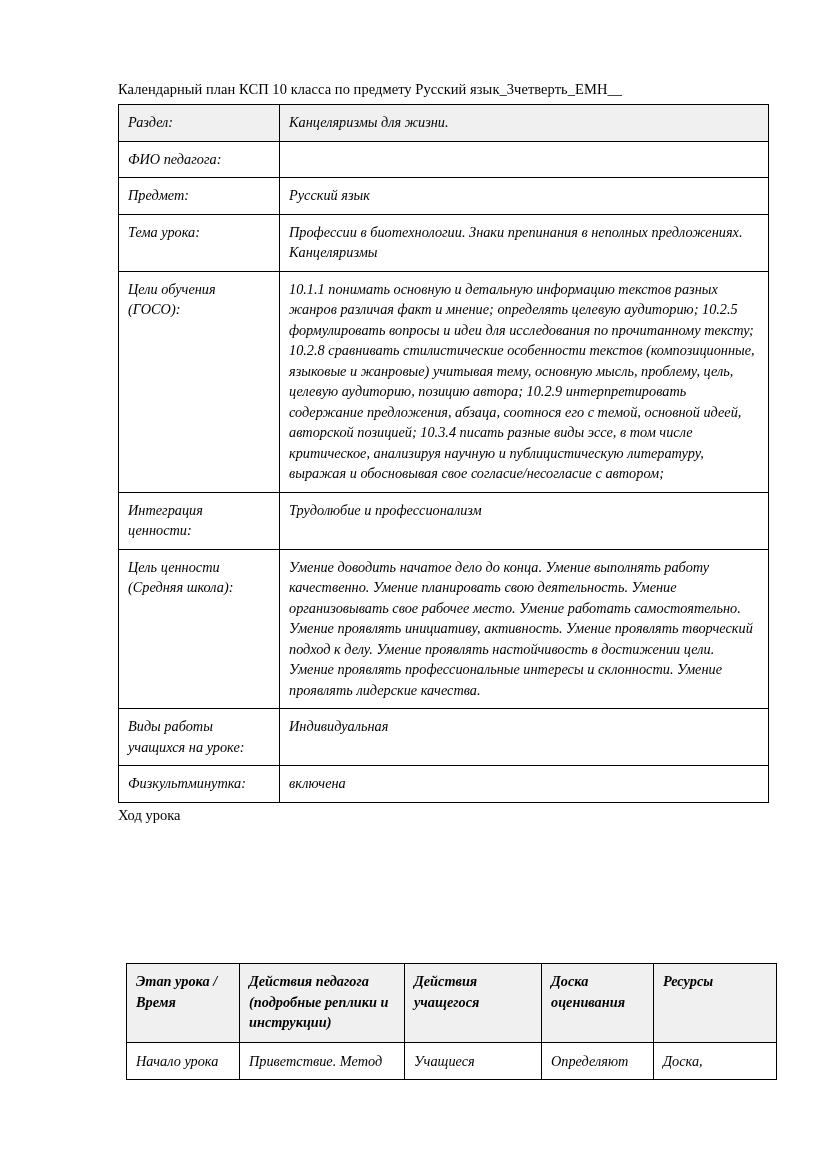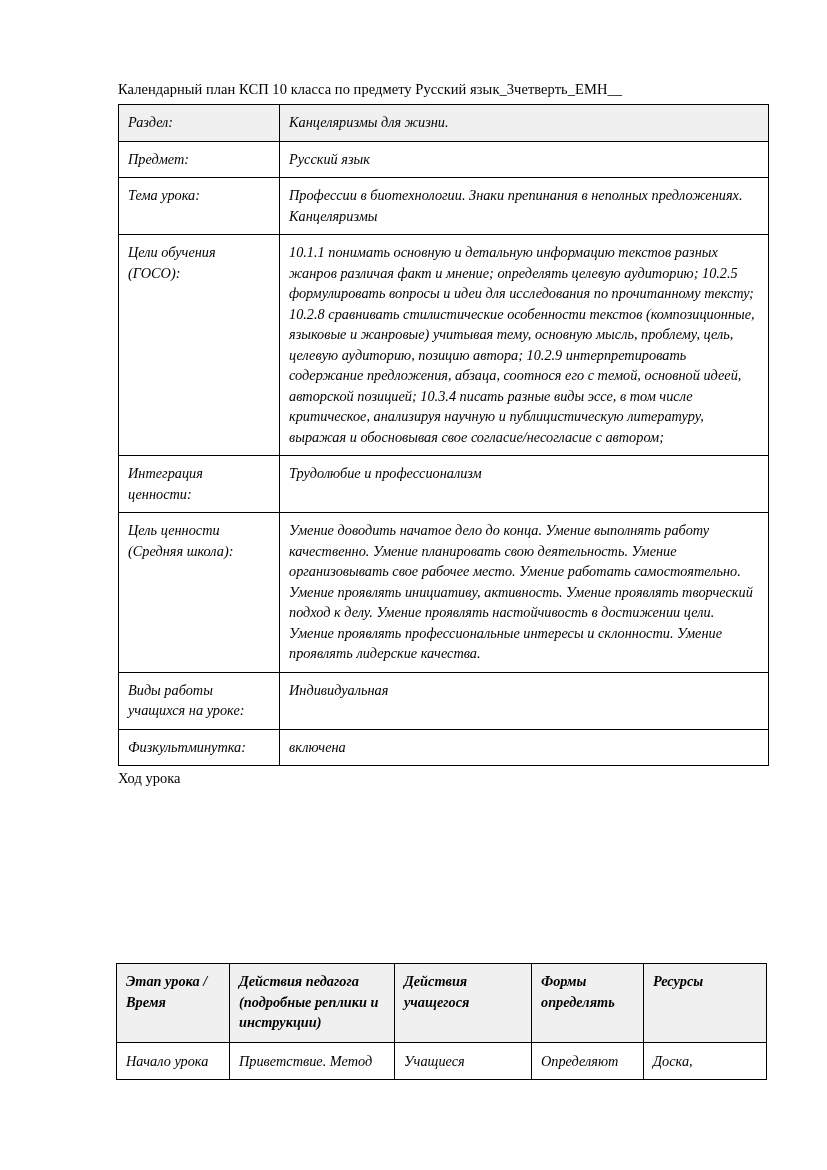--- a/index.html
+++ b/index.html
@@ -69,21 +69,21 @@
   table.flow th {
     font-weight: bold;
     background: #f0f0f0;
     vertical-align: top;
     padding-bottom: 9px;
   }
   table.flow td { padding-top: 8px; }
 
   .clip-wrap {
     position: absolute;
-    left: 116px;
+    left: 126px;
     top: 963px;
     width: 651px;
     height: 165px;
     overflow: hidden;
   }
 </style>
 </head>
 <body>
 
 <div class="page">
@@ -92,20 +92,24 @@
 
   <table class="kt info">
     <colgroup>
         <col class="c1">
         <col class="c2">
       </colgroup>
     <tbody>
         <tr class="shaded">
           <td class="b">Раздел:</td>
           <td class="b">Канцеляризмы для жизни.</td>
+        </tr>
+        <tr>
+          <td>ФИО педагога:</td>
+          <td></td>
         </tr>
         <tr>
           <td>Предмет:</td>
           <td>Русский язык</td>
         </tr>
         <tr>
           <td>Тема урока:</td>
           <td>Профессии в биотехнологии. Знаки препинания в неполных предложениях. Канцеляризмы</td>
         </tr>
         <tr>
@@ -140,21 +144,21 @@
           <col class="f2">
           <col class="f3">
           <col class="f4">
           <col class="f5">
         </colgroup>
       <thead>
           <tr>
             <th>Этап урока / Время</th>
             <th>Действия педагога (подробные реплики и инструкции)</th>
             <th>Действия учащегося</th>
-            <th>Формы определять</th>
+            <th>Доска оценивания</th>
             <th>Ресурсы</th>
           </tr>
         </thead>
       <tbody>
           <tr>
             <td>Начало урока</td>
             <td>Приветствие. Метод</td>
             <td>Учащиеся</td>
             <td>Определяют</td>
             <td>Доска,</td>

